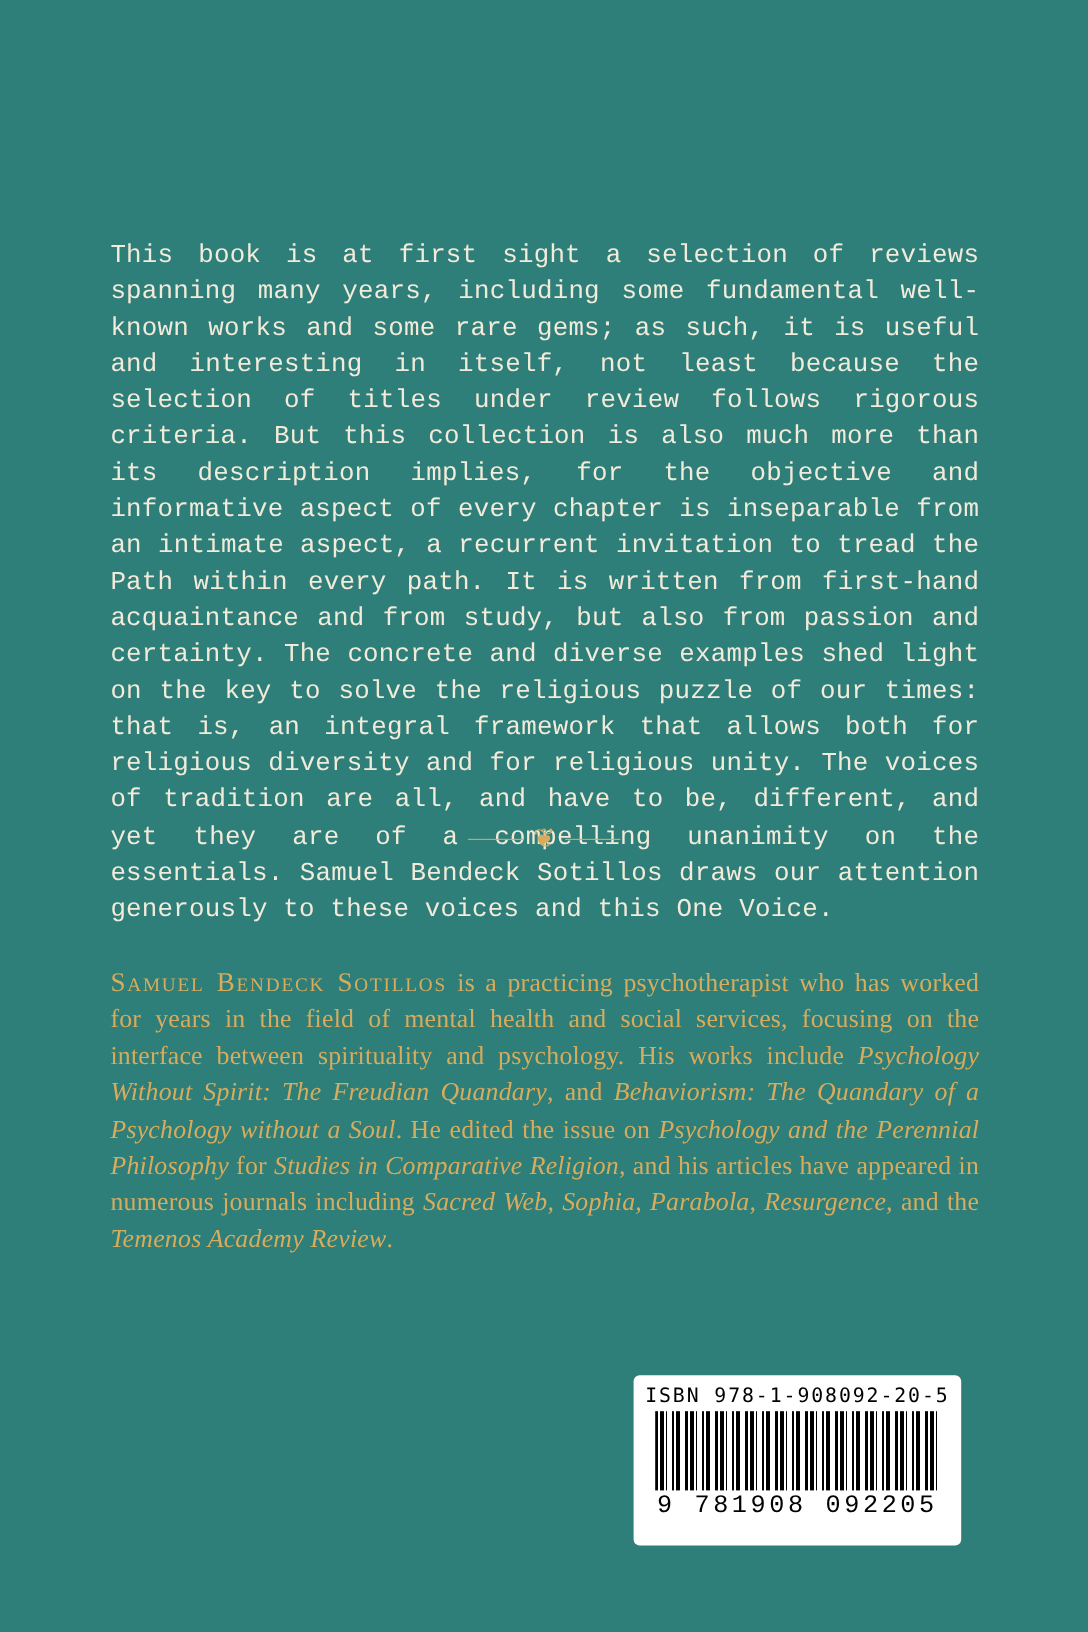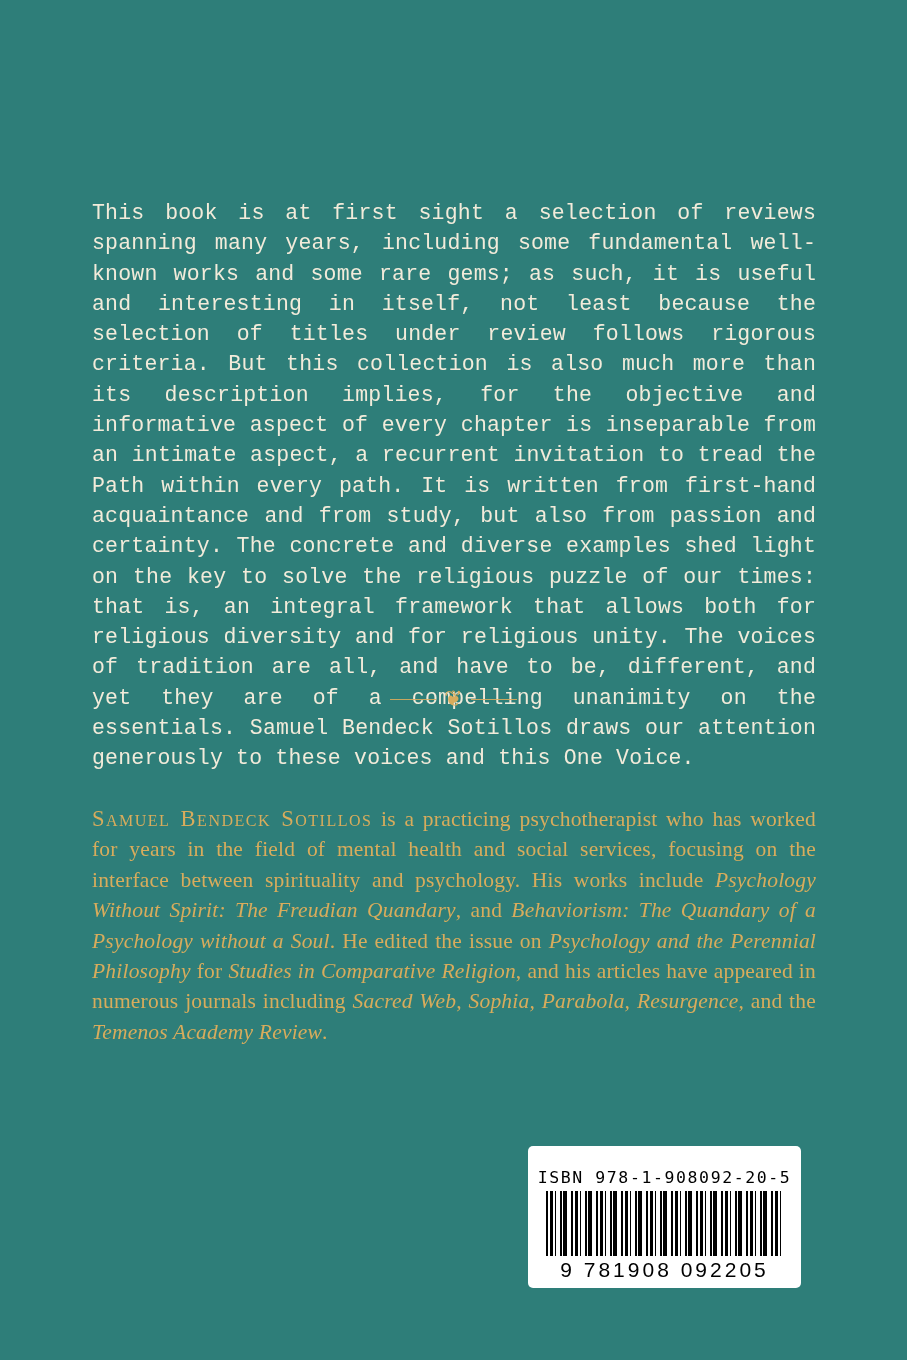--- a/index.html
+++ b/index.html
@@ -74,21 +74,21 @@
     position: absolute;
     left: 528px;
     top: 1146px;
     width: 273px;
     height: 142px;
     background: var(--barcode-bg);
     border-radius: 5px;
     display: flex;
     flex-direction: column;
     align-items: center;
-    padding: 22px 14px 6px 14px;
+    padding: 7px 14px 6px 14px;
   }
   .isbn-label {
     color: var(--barcode-ink);
     font-family: "DejaVu Sans Mono", "Liberation Mono", monospace;
     font-size: 16.5px;
     letter-spacing: 1.6px;
     white-space: nowrap;
     margin-bottom: 4px;
   }
   .barcode-bars {
@@ -103,21 +103,21 @@
       var(--barcode-ink) 9px 10px,
       var(--barcode-bg) 10px 14px,
       var(--barcode-ink) 14px 16px,
       var(--barcode-bg) 16px 17px,
       var(--barcode-ink) 17px 21px,
       var(--barcode-bg) 21px 25px
     );
   }
   .barcode-digits {
     color: var(--barcode-ink);
-    font-family: Liberation Sans, sans-serif;
+    font-family: Liberation Mono, monospace;
     font-size: 21px;
     letter-spacing: 3px;
     white-space: nowrap;
     background: var(--barcode-bg);
     margin-top: 2px;
   }
 </style>
 </head>
 <body>
 

